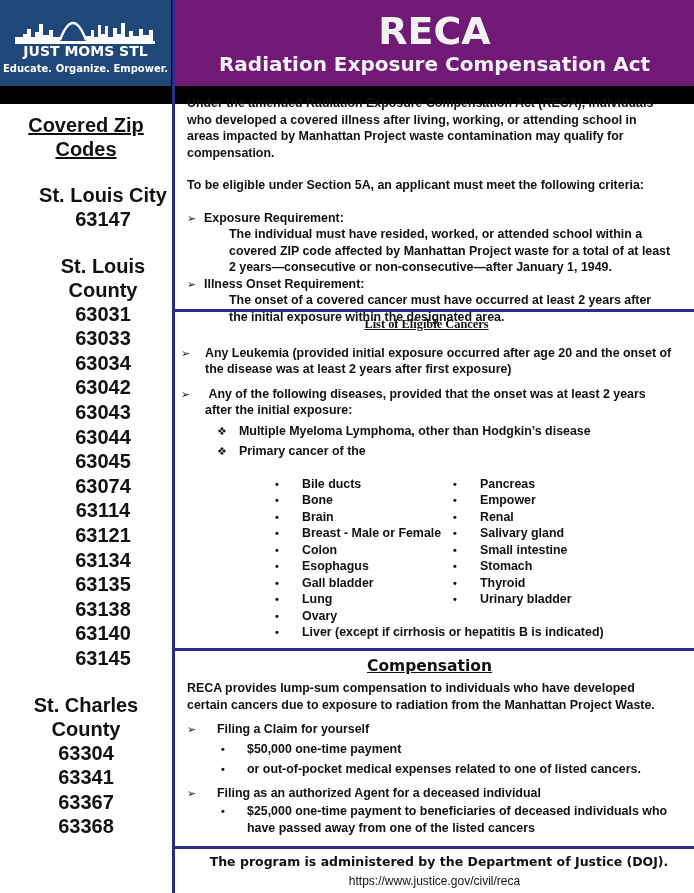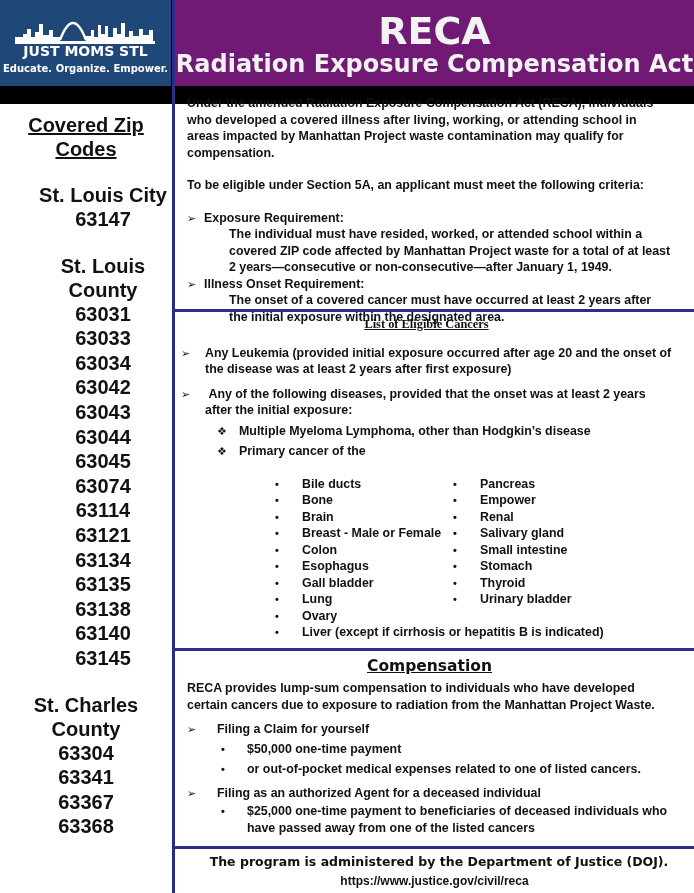--- a/index.html
+++ b/index.html
@@ -4,21 +4,21 @@
 <style>
   * { box-sizing: border-box; margin: 0; padding: 0; }
   html, body { width: 694px; height: 893px; background: #ffffff; overflow: hidden; }
   body { font-family: "Liberation Sans", "DejaVu Sans", sans-serif; color: #111; position: relative; }
 
   
   .header { position: absolute; left: 0; top: 0; width: 694px; height: 104px; background: #000; }
   .logo-box { position: absolute; left: 0; top: 0; width: 171px; height: 86px; background: #1f4778; }
   .title-box { position: absolute; left: 175px; top: 0; width: 519px; height: 86px; background: #701a75; text-align: center; }
   .title-main { font-family: "DejaVu Sans", sans-serif; font-weight: bold; font-size: 38px; color: #f2f2f2; line-height: 42px; margin-top: 10px; letter-spacing: 0px; }
-  .title-sub { font-family: "DejaVu Sans", sans-serif; font-weight: bold; font-size: 24px; color: #f2f2f2; line-height: 24px; margin-top: 0px; }
+  .title-sub { font-family: "DejaVu Sans", sans-serif; font-weight: bold; font-size: 20px; color: #f2f2f2; line-height: 24px; margin-top: 0px; }
 
   .skyline { position: absolute; left: 15px; top: 10px; width: 140px; height: 34px; }
   .logo-name { position: absolute; left: 0; width: 171px; top: 43px; text-align: center; color: #fff; font-family: "DejaVu Sans", sans-serif; font-weight: bold; font-size: 14px; letter-spacing: 0px; }
   .logo-tag { position: absolute; left: 0; width: 171px; top: 63px; text-align: center; color: #fff; font-family: "DejaVu Sans", sans-serif; font-weight: bold; font-size: 10px; }
 
   
   .vdivider { position: absolute; left: 172px; top: 0; width: 3px; height: 893px; background: #2b2b8a; }
 
   
   .sidebar { position: absolute; left: 0; top: 92px; width: 172px; height: 801px; text-align: center; font-weight: bold; }
@@ -37,21 +37,21 @@
   .indent { padding-left: 42px; }
 
   .center-title { text-align: center; text-decoration: underline; }
   .bullets2 { display: flex; }
   .col { width: 50%; }
   .dot-item { position: relative; padding-left: 27px; line-height: 16.5px; }
   .dot { position: absolute; left: 0; top: 0; font-size: 11px; }
 
   .footer-line { position: absolute; left: 175px; width: 519px; text-align: center; }
   .doj { font-family: "DejaVu Sans", sans-serif; font-weight: bold; font-size: 12.5px; }
-  .url { font-family: "Liberation Sans", sans-serif; font-size: 12px; font-weight: bold; }
+  .url { font-family: "Liberation Sans", sans-serif; font-size: 12px; font-weight: normal; }
 </style>
 </head>
 <body>
 
 <div class="header">
   <div class="logo-box">
     <svg class="skyline" viewBox="0 0 140 34">
       <path d="M0 34 L0 27 L8 27 L8 24 L12 24 L12 19 L16 19 L16 27 L20 27 L20 22 L24 22 L24 14 L28 14 L28 25 L34 25 L34 20 L38 20 L38 27 L45 27 L45 34 Z" fill="#fff"></path>
       <path d="M45 30 Q58 -4 71 30" stroke="#fff" stroke-width="2.4" fill="none"></path>
       <path d="M71 34 L71 26 L76 26 L76 20 L79 20 L79 27 L83 27 L83 15 L86 15 L86 24 L90 24 L90 16 L93 16 L93 27 L98 27 L98 18 L102 18 L102 24 L106 24 L106 13 L110 13 L110 27 L114 27 L114 21 L118 21 L118 26 L124 26 L124 19 L128 19 L128 25 L134 25 L134 20 L138 20 L138 34 Z" fill="#fff"></path>

